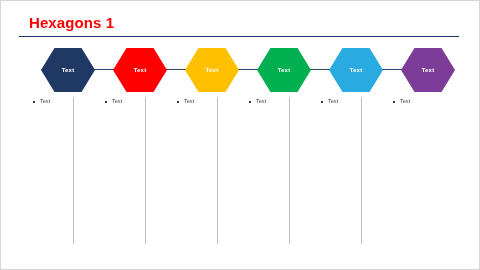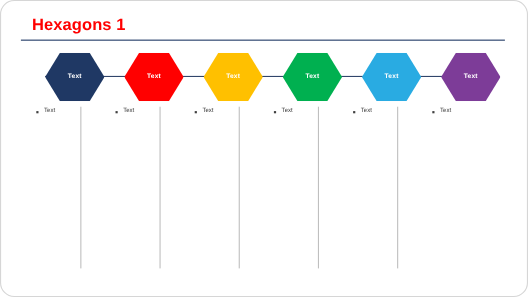--- a/index.html
+++ b/index.html
@@ -124,21 +124,21 @@
   .bullet-text {
     font-size: 5.5px;
     color: #404040;
     line-height: 1;
     white-space: nowrap;
   }
 </style>
 </head>
 <body>
 
-<div id="slide" style="background: rgb(255, 255, 255); border-color: rgb(214, 214, 214); border-radius: 13px;">
+<div id="slide" style="background: rgb(255, 255, 255); border-color: rgb(214, 214, 214);">
 
   <div id="title" style="color: rgb(255, 0, 0);">Hexagons 1</div>
 
   <div id="title-rule" style="background: rgb(31, 56, 100);"></div>
 
   <div id="chain">
     <div id="connector" style="background: rgb(49, 69, 107);"></div>
 
   <div class="hex" style="left: 40px; background: rgb(31, 56, 100);">
         <span class="hex-label">Text</span>

